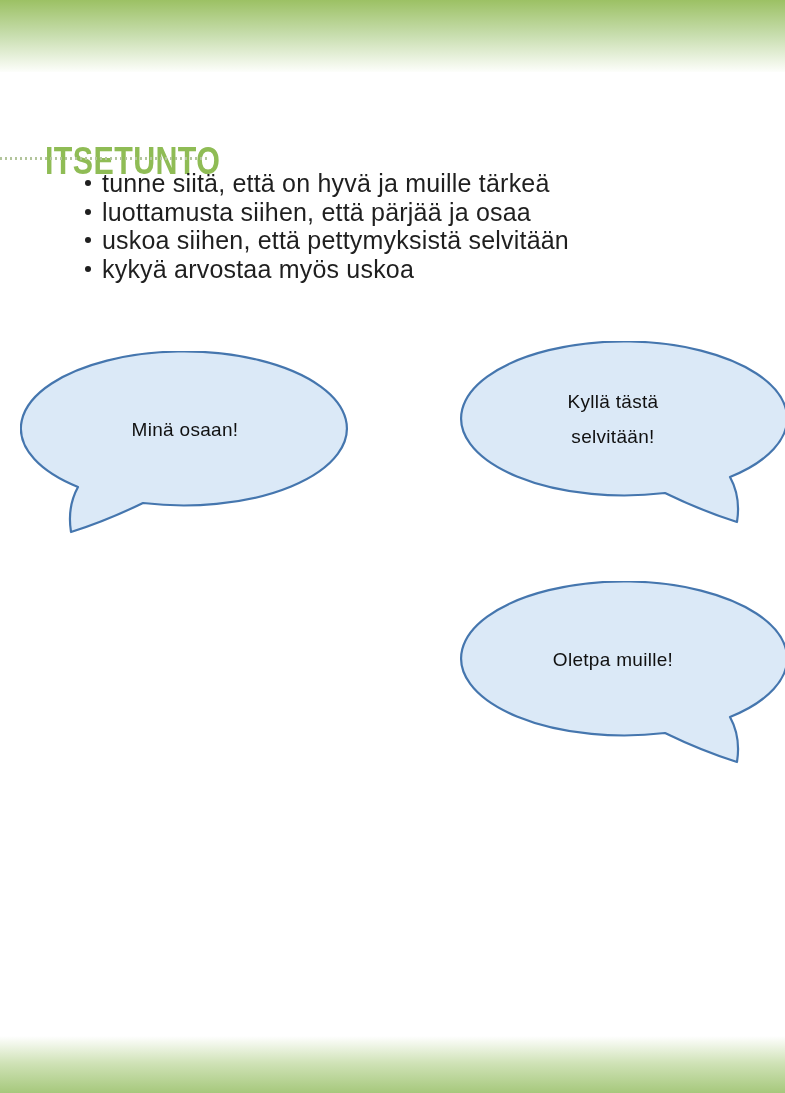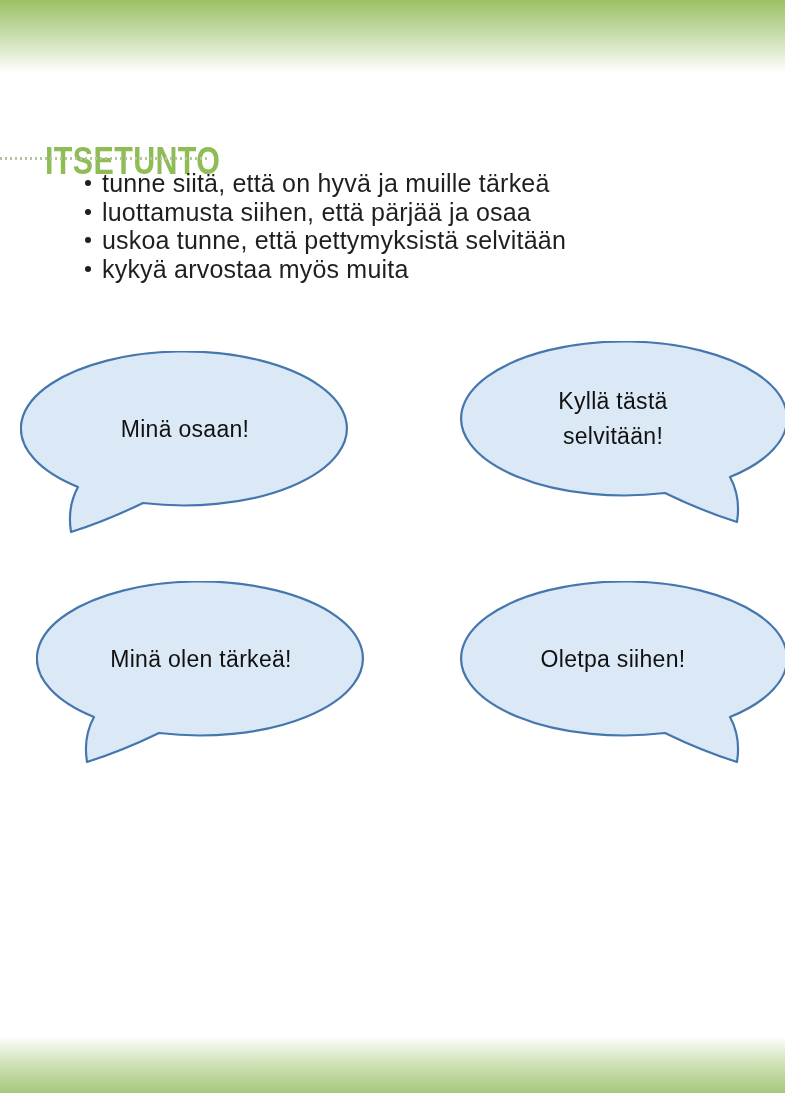--- a/index.html
+++ b/index.html
@@ -69,21 +69,21 @@
     stroke-linejoin: round;
   }
   .bubble svg.flip { transform: scaleX(-1); }
   .bubble-text {
     position: absolute; left: 2px; top: 1px;
     width: 326px; height: 154px;
     display: flex; flex-direction: column;
     align-items: center; justify-content: center;
     text-align: center;
     color: #111111;
-    font-size: 23px; line-height: 35px;
+    font-size: 19px; line-height: 35px;
     letter-spacing: 0.3px;
   }
   .bubble-text span { display: block; }
 
   .b1 { left: 20px;  top: 351px; }
   .b2 { left: 448px; top: 341px; }
   .b3 { left: 36px;  top: 581px; }
   .b4 { left: 448px; top: 581px; }
 </style>
 </head>
@@ -92,22 +92,22 @@
 <div class="page">
 
   <div class="band-top"></div>
 
   <h1 class="page-title">ITSETUNTO</h1>
   <div class="dotted-rule"></div>
 
   <ul class="bullets">
     <li>tunne siitä, että on hyvä ja muille tärkeä</li>
     <li>luottamusta siihen, että pärjää ja osaa</li>
-    <li>uskoa tunne, että pettymyksistä selvitään</li>
-    <li>kykyä arvostaa myös muita</li>
+    <li>uskoa siihen, että pettymyksistä selvitään</li>
+    <li>kykyä arvostaa myös uskoa</li>
   </ul>
 
   <div class="bubble b1">
     <svg width="340" height="200" viewBox="0 0 340 200">
       <path d="M 58 136 A 163 77 0 1 1 123 152 Q 86 170 51 181 Q 47 156 58 136 Z"></path>
     </svg>
     <div class="bubble-text">
       <span>Minä osaan!</span>
     </div>
   </div>
@@ -115,33 +115,25 @@
   <div class="bubble b2">
     <svg class="flip" width="340" height="200" viewBox="0 0 340 200">
       <path d="M 58 136 A 163 77 0 1 1 123 152 Q 86 170 51 181 Q 47 156 58 136 Z"></path>
     </svg>
     <div class="bubble-text">
       <span>Kyllä tästä</span>
       <span>selvitään!</span>
     </div>
   </div>
 
-  <div class="bubble b3">
-    <svg width="340" height="200" viewBox="0 0 340 200">
-      <path d="M 58 136 A 163 77 0 1 1 123 152 Q 86 170 51 181 Q 47 156 58 136 Z"></path>
-    </svg>
-    <div class="bubble-text">
-      <span>Minä olen tärkeä!</span>
-    </div>
-  </div>
 
   <div class="bubble b4">
     <svg class="flip" width="340" height="200" viewBox="0 0 340 200">
       <path d="M 58 136 A 163 77 0 1 1 123 152 Q 86 170 51 181 Q 47 156 58 136 Z"></path>
     </svg>
     <div class="bubble-text">
-      <span>Oletpa siihen!</span>
+      <span>Oletpa muille!</span>
     </div>
   </div>
 
   <div class="band-bottom"></div>
 
 </div>
 
 </body></html>

